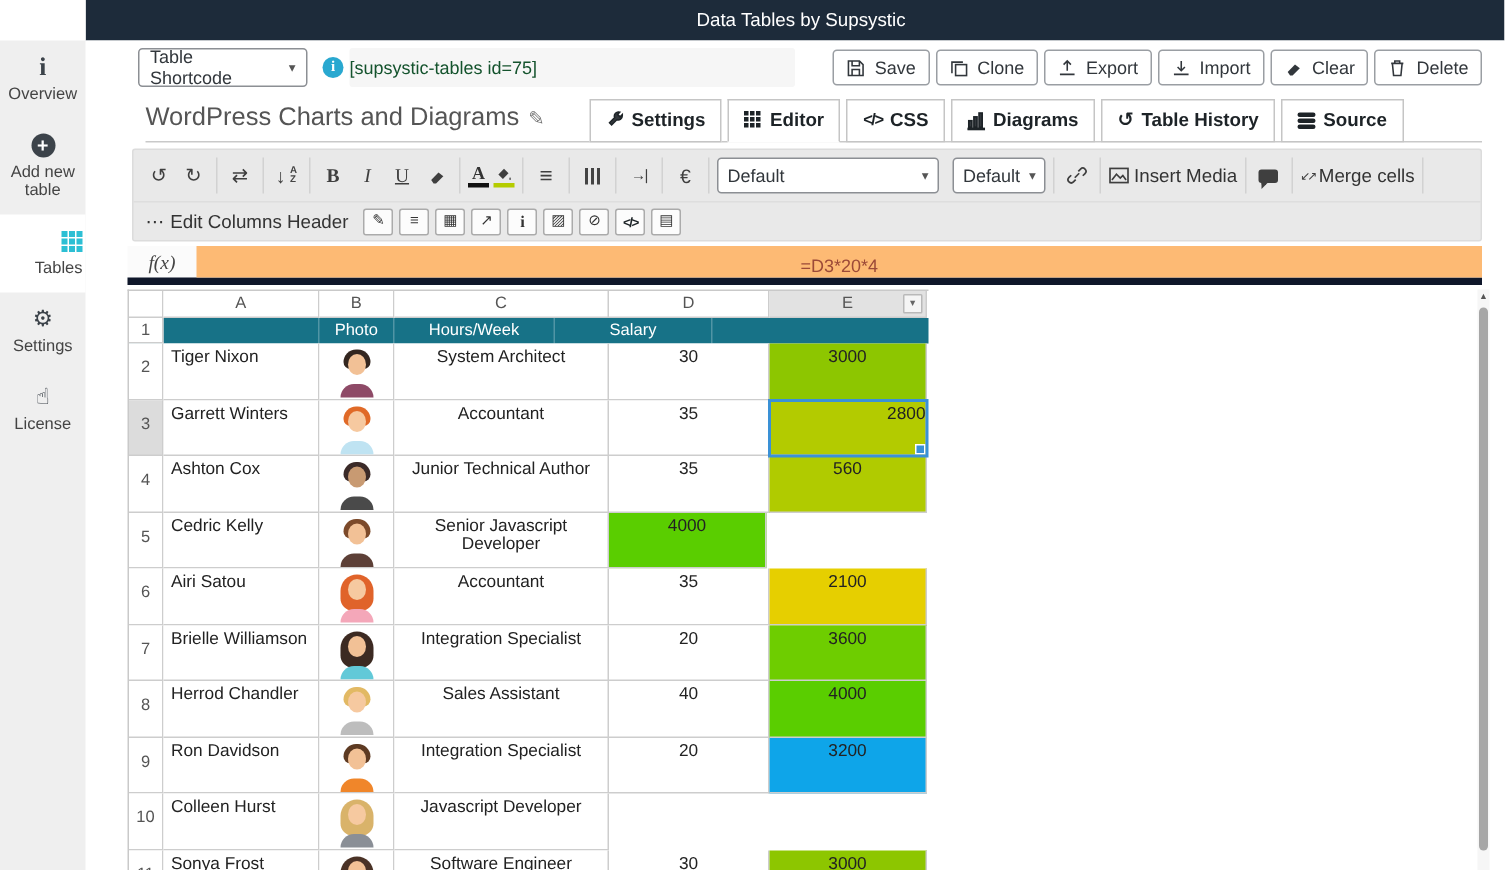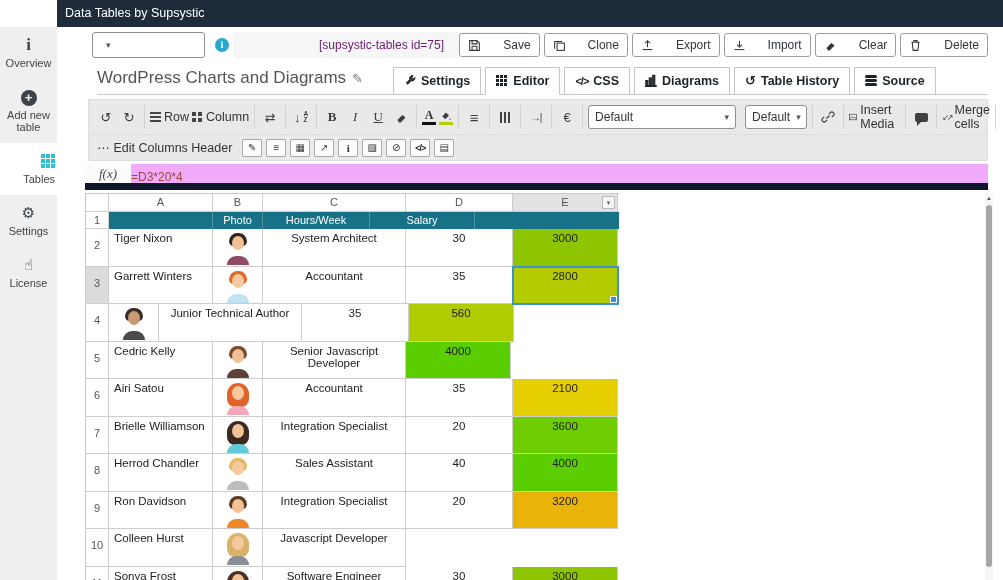--- a/index.html
+++ b/index.html
@@ -14,37 +14,37 @@
   .side-item.active{background:#fff;text-align:right;}
   .side-ico{display:block;height:18px;line-height:18px;margin-bottom:3px;font-size:15px;color:#3c434a;}
   .i-serif{font-family:"Liberation Serif","DejaVu Serif",serif;font-weight:bold;font-size:17px;}
   .plus-circle{display:inline-block;width:16px;height:16px;border-radius:50%;background:#3c434a;color:#fff;
                font-size:13px;line-height:15px;text-align:center;font-weight:bold;}
   .tbl-grid{display:inline-block;width:4px;height:4px;background:#2cbfd4;color:#2cbfd4;margin:2px 10px 9px 0;
             box-shadow:5px 0,10px 0,0 5px,5px 5px,10px 5px,0 10px,5px 10px,10px 10px;}
 
   
   #adminbar{position:absolute;left:57px;top:0;width:946px;height:27px;background:#1d2b3a;color:#fff;
-            font-size:12.5px;line-height:27px;padding-left:8px;}
+            font-size:12.5px;line-height:27px;padding-left:8px;text-align:center;}
 
   
   #content{position:absolute;left:57px;top:27px;width:946px;height:553px;background:#fff;}
 
   
   #toprow{position:absolute;top:5px;left:0;right:0;height:27px;}
   .tselect{position:absolute;left:35px;width:113px;height:26px;border:1px solid #8c8f94;border-radius:3px;
            background:#fff;display:flex;align-items:center;justify-content:space-between;padding:0 7px;
            font-size:12px;color:#32373c;cursor:pointer;}
   .info-circle{position:absolute;left:158px;top:6px;width:14px;height:14px;border-radius:50%;background:#29a8d0;
                color:#fff;font-size:10px;line-height:14px;text-align:center;
                font-family:"Liberation Serif","DejaVu Serif",serif;font-weight:bold;cursor:pointer;}
-  .shortcode-box{position:absolute;left:176px;width:297px;height:26px;background:#f6f6f6;color:#701a75;
-                 font-size:12px;text-align:center;line-height:26px;border-radius:2px;}
+  .shortcode-box{position:absolute;left:176px;width:297px;height:26px;background:#f6f6f6;color:#14532d;
+                 font-size:12px;text-align:left;line-height:26px;border-radius:2px;}
   #topbtns{position:absolute;right:15px;top:1px;display:flex;gap:4px;}
-  .btn{display:flex;align-items:center;gap:22px;border:1px solid #9a9ea3;background:#fff;border-radius:3px;
+  .btn{display:flex;align-items:center;gap:6px;border:1px solid #9a9ea3;background:#fff;border-radius:3px;
        padding:0 8px;font-size:12px;color:#32373c;height:24px;cursor:pointer;white-space:nowrap;}
   .btn svg{display:block;}
 
   
   #headrow{position:absolute;top:37px;left:40px;right:15px;display:flex;align-items:flex-end;
            border-bottom:1px solid #c9c9c9;height:31px;}
   #page-title{font-size:17px;color:#555;padding-bottom:6px;white-space:nowrap;}
   .pencil{font-size:13px;color:#777;margin-left:6px;cursor:pointer;}
   #tabs{display:flex;margin-left:26px;}
   .tab{display:flex;gap:5px;align-items:center;border:1px solid #c5c5c5;background:#fff;margin-left:4px;
@@ -84,24 +84,24 @@
   .chev{font-size:9px;color:#555;margin-left:6px;}
   .bubble{position:relative;display:inline-block;width:13px;height:9px;background:#3f3f3f;border-radius:2px;}
   .bubble:after{content:"";position:absolute;left:2px;bottom:-4px;border:3px solid transparent;border-top-color:#3f3f3f;border-left-color:#3f3f3f;}
   .sq{width:20px;height:18px;border:1px solid #ababab;background:#fcfcfc;border-radius:2px;display:flex;
       align-items:center;justify-content:center;font-size:10px;color:#333;cursor:pointer;}
   .sq .code-txt{font-size:9px;}
   .ellipsis-lbl{font-size:12.5px;color:#333;margin-right:6px;cursor:pointer;display:flex;align-items:center;gap:4px;}
 
   
   #fbar{position:absolute;top:137px;left:28px;right:15px;height:26px;background:#fbfbfb;
-        border-bottom:7px solid #0f172a;display:flex;align-items:center;}
+        border-bottom:5px solid #0f172a;display:flex;align-items:center;}
   .fx{font-family:"Liberation Serif","DejaVu Serif",serif;font-style:italic;font-size:13px;color:#444;
       width:46px;text-align:center;}
-  .fval{font-size:12px;color:#9c4a38;flex:1;height:100%;line-height:26px;background:#f0abfc;}
+  .fval{font-size:12px;color:#9c4a38;flex:1;height:100%;line-height:26px;background:#fdba74;text-align:center;}
 
   
   #grid{position:absolute;top:166px;left:28px;width:534px;border-top:1px solid #c9c9c9;border-left:1px solid #c9c9c9;
         font-size:11px;}
   .grow{display:flex;}
   .cell{border-right:1px solid #cdcdcd;border-bottom:1px solid #cdcdcd;overflow:hidden;position:relative;
         background:#fff;cursor:cell;}
   .w-g{width:23px;} .w-a{width:104px;} .w-b{width:50px;} .w-c{width:143px;} .w-d{width:107px;} .w-e{width:105px;}
   .letters .cell{height:18px;line-height:17px;text-align:center;color:#555;}
   .letters .cell.hl{background:#e2e2e2;}
@@ -164,20 +164,21 @@
 </div>
 
 <div id="adminbar">
   <span>Data Tables by Supsystic</span>
 </div>
 
 <div id="content">
 
   <div id="toprow">
     <div class="tselect">
+      <span>Table Shortcode</span>
       <span class="chev">▾</span>
     </div>
     <span class="info-circle">i</span>
     <div class="shortcode-box">[supsystic-tables id=75]</div>
     <div id="topbtns">
       <div class="btn">
         <svg width="13" height="13" viewBox="0 0 16 16">
             <path d="M2 2h9l3 3v9H2z"></path>
             <path d="M5 2v4h6V2M5 14V9h6v5"></path>
           </svg>
@@ -256,30 +257,20 @@
         <span>Source</span>
       </div>
     </div>
   </div>
 
   <div id="edtoolbar">
     <div class="tb-row1">
       <div class="grp">
         <span class="tbi">↺</span>
         <span class="tbi">↻</span>
-      </div>
-      <div class="grp">
-        <span class="tbi">
-            <span class="hbars"></span>
-            <span class="lbl">Row</span>
-          </span>
-        <span class="tbi">
-            <span class="sq4"></span>
-            <span class="lbl">Column</span>
-          </span>
       </div>
       <div class="grp">
           <span class="tbi">⇄</span>
         </div>
       <div class="grp">
         <span class="tbi">
           <span>↓</span>
           <span class="sortstack">
               <span>A</span>
               <span>Z</span>
@@ -443,24 +434,25 @@
       <div class="cell w-a c-name">Garrett Winters</div>
       <div class="cell w-b c-photo">
         <span class="avatar" style="--hair: #e06a28; --skin: #f6c9a0; --shirt: #bfe3f2;">
           <span class="av-hair"></span>
           <span class="av-head"></span>
           <span class="av-body"></span>
         </span>
       </div>
       <div class="cell w-c c-pos">Accountant</div>
       <div class="cell w-d c-hours">35</div>
-      <div class="cell w-e c-salary sel" style="background: rgb(179, 203, 0);">2800</div>
+      <div class="cell w-e c-salary sel" style="background: rgb(179, 203, 0); text-align: right;">2800</div>
     </div>
         <div class="grow grid-row">
       <div class="cell w-g gutter"><span class="rn">4</span></div>
+      <div class="cell w-a c-name">Ashton Cox</div>
       <div class="cell w-b c-photo">
         <span class="avatar" style="--hair: #3a2a28; --skin: #c89a72; --shirt: #4a4a4a;">
           <span class="av-hair"></span>
           <span class="av-head"></span>
           <span class="av-body"></span>
         </span>
       </div>
       <div class="cell w-c c-pos">Junior Technical Author</div>
       <div class="cell w-d c-hours">35</div>
       <div class="cell w-e c-salary" style="background: rgb(176, 203, 0);">560</div>
@@ -525,21 +517,21 @@
       <div class="cell w-a c-name">Ron Davidson</div>
       <div class="cell w-b c-photo">
         <span class="avatar" style="--hair: #5d3a22; --skin: #f2c196; --shirt: #f0862a;">
           <span class="av-hair"></span>
           <span class="av-head"></span>
           <span class="av-body"></span>
         </span>
       </div>
       <div class="cell w-c c-pos">Integration Specialist</div>
       <div class="cell w-d c-hours">20</div>
-      <div class="cell w-e c-salary" style="background: #eab308;">3200</div>
+      <div class="cell w-e c-salary" style="background: #0ea5e9;">3200</div>
     </div>
         <div class="grow grid-row">
       <div class="cell w-g gutter"><span class="rn">10</span></div>
       <div class="cell w-a c-name">Colleen Hurst</div>
       <div class="cell w-b c-photo">
         <span class="avatar female" style="--hair: #d9b36a; --skin: #f6c9a0; --shirt: #8a8f96;">
           <span class="av-hair"></span>
           <span class="av-head"></span>
           <span class="av-body"></span>
         </span>

